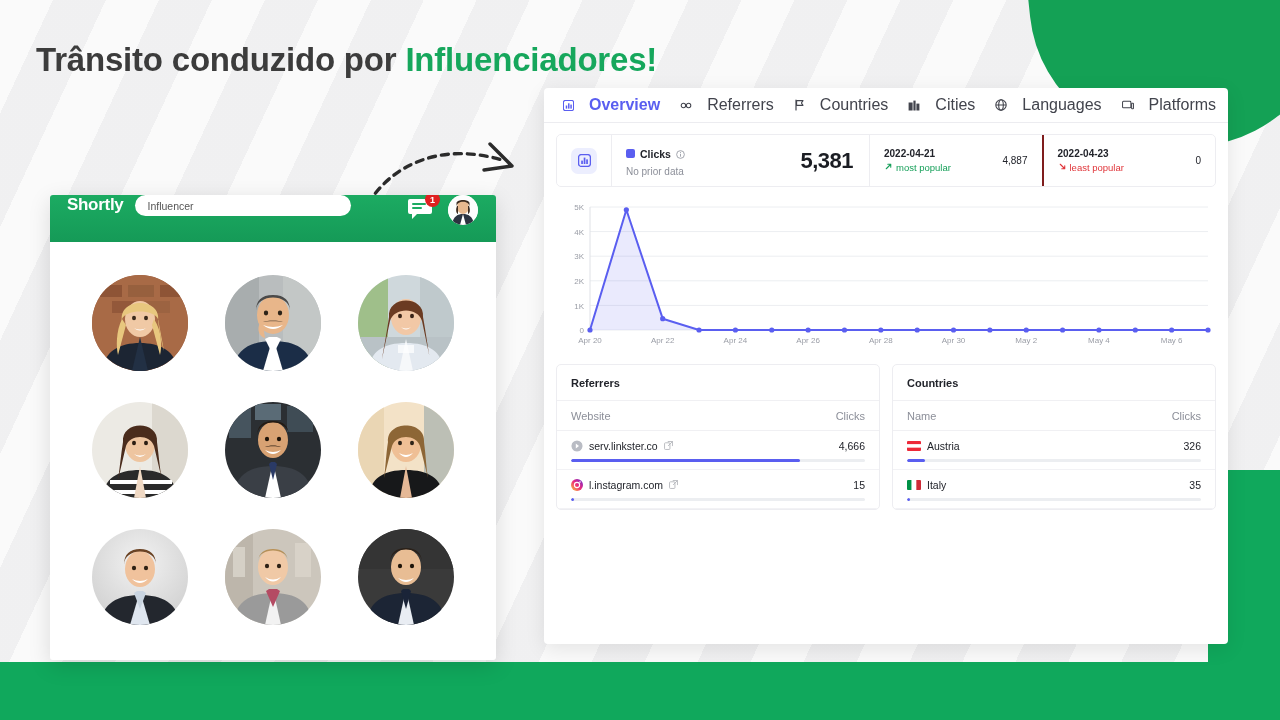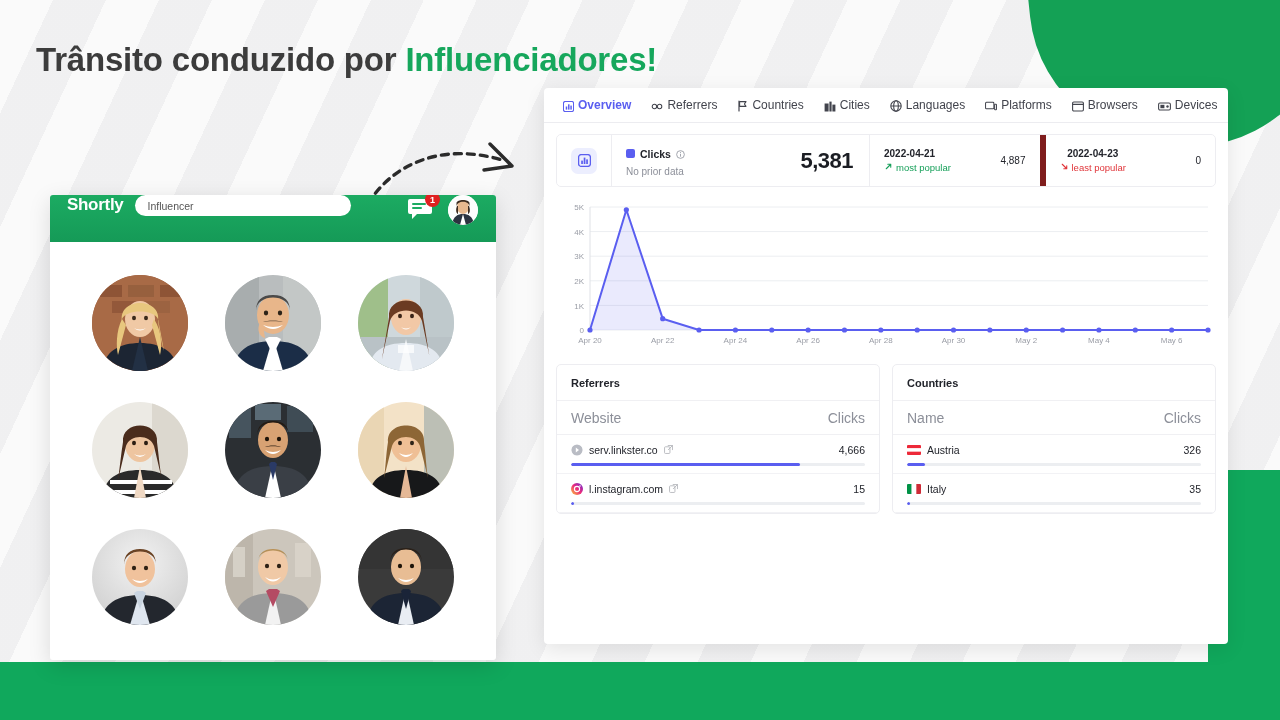--- a/index.html
+++ b/index.html
@@ -158,24 +158,24 @@
   #tabbar {
     height: 35px;
     border-bottom: 1px solid #ececf0;
     display: flex;
     align-items: center;
     padding: 0 10px;
     gap: 2px;
   }
   .tab {
     display: flex;
-    align-items: flex-end;
-    gap: 4px;
+    align-items: center;
+    gap: 15px;
     padding: 4px 9px;
-    font-size: 12px;
+    font-size: 16px;
     color: #42444d;
     border-radius: 4px;
     white-space: nowrap;
   }
   .tab.active { color: #5a5ef0; font-weight: bold; }
   .tab .tab-ico { display: flex; align-items: center; }
 
   #dash-body { padding: 11px 12px 0; }
 
   #stats-card {
@@ -213,21 +213,21 @@
   .big-number { font-size: 22px; font-weight: bold; color: #1b1d23; letter-spacing: -0.5px; }
 
   .stat-side {
     flex: 1;
     display: flex;
     align-items: center;
     justify-content: space-between;
     padding: 0 14px;
     height: 100%;
   }
-  .stat-side + .stat-side { border-left: 6px solid #7f1d1d; text-align: center; }
+  .stat-side + .stat-side { border-left: 2px solid #7f1d1d; }
   .stat-date { font-size: 10px; font-weight: bold; color: #22242b; }
   .stat-tag { font-size: 9.5px; margin-top: 3px; display: flex; align-items: center; gap: 3px; }
   .stat-tag.up { color: #17a05a; }
   .stat-tag.down { color: #e0353a; }
   .stat-val { font-size: 10px; color: #22242b; }
 
   #chart-card {
     margin-top: 10px;
     height: 155px;
     position: relative;
@@ -249,21 +249,21 @@
     font-size: 11px;
     font-weight: bold;
     color: #22242b;
     padding: 12px 14px 11px;
     border-bottom: 1px solid #f0f0f3;
   }
   .panel-head {
     display: flex;
     justify-content: space-between;
     padding: 9px 14px 8px;
-    font-size: 14px;
+    font-size: 11px;
     color: #8c8f99;
     border-bottom: 1px solid #f0f0f3;
   }
   .row {
     padding: 9px 14px 0;
     border-bottom: 1px solid #f2f2f5;
   }
   .row-top {
     display: flex;
     align-items: center;

